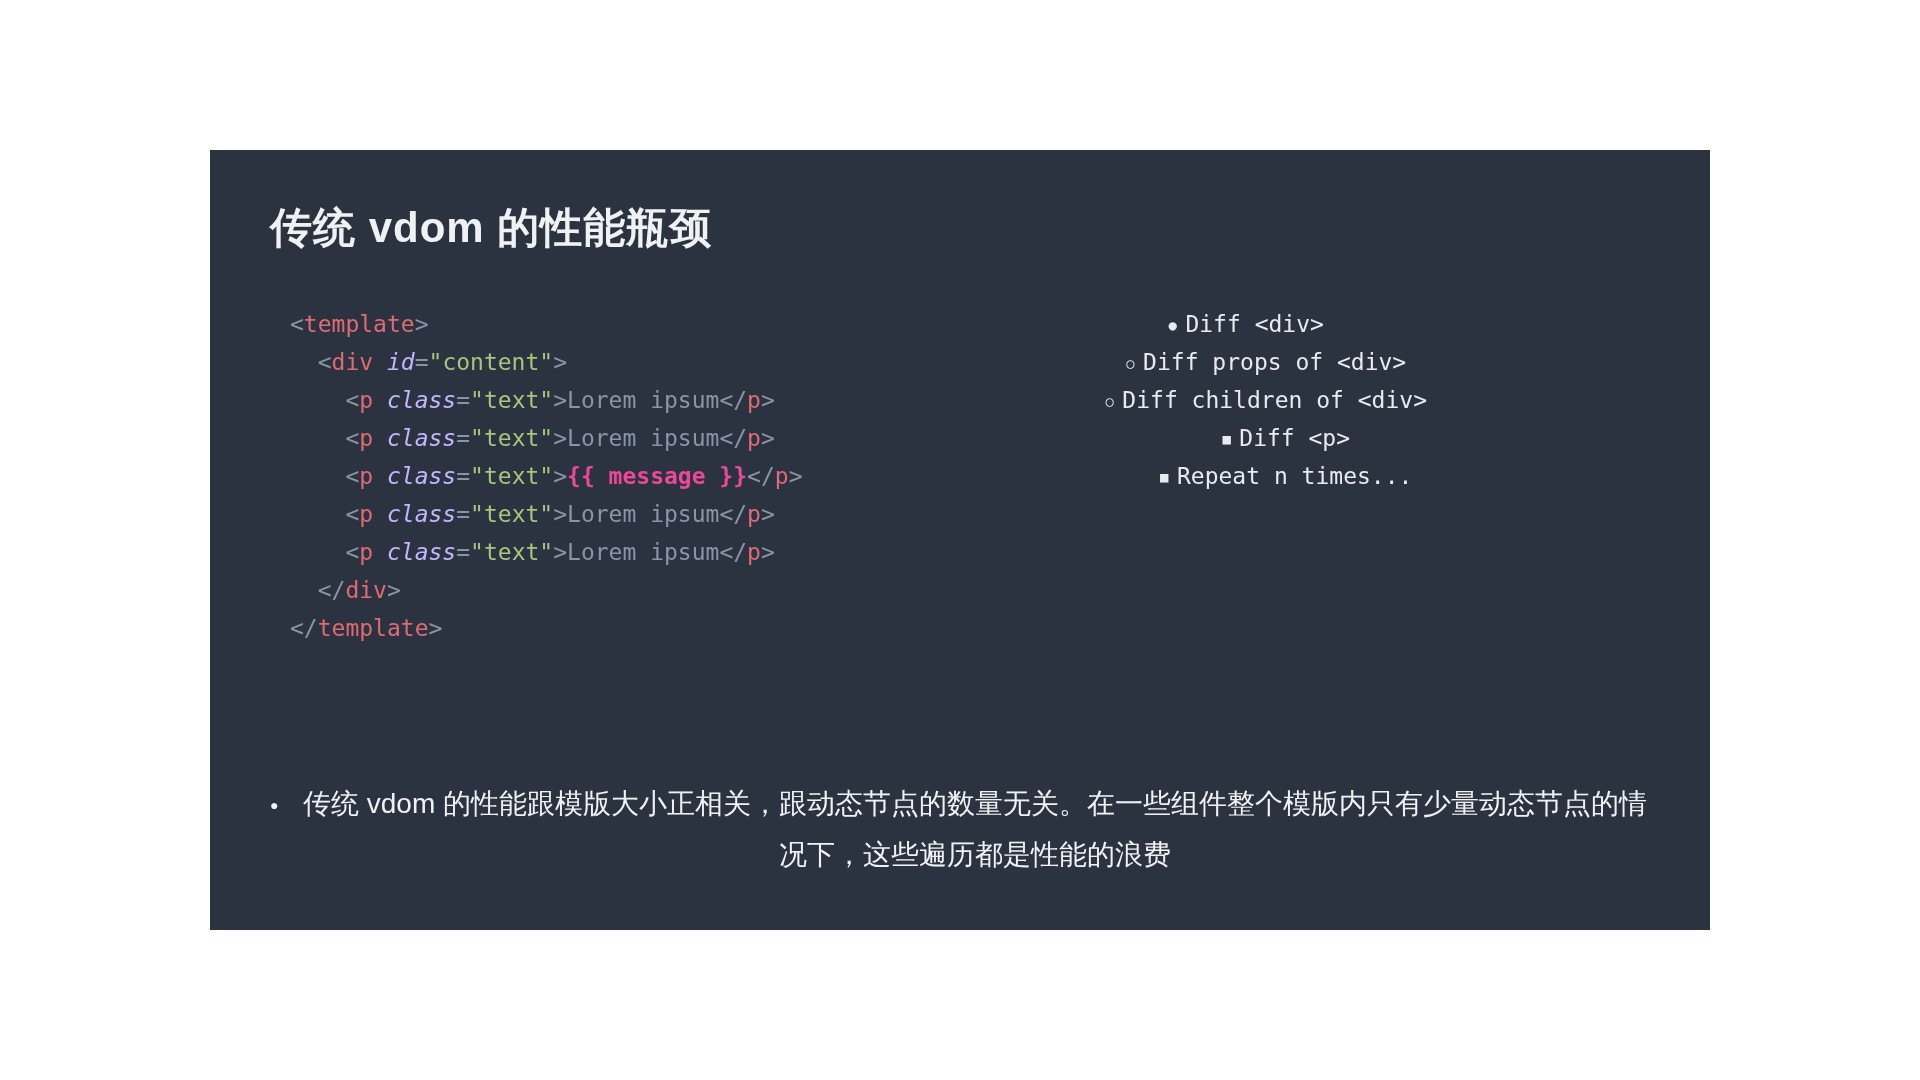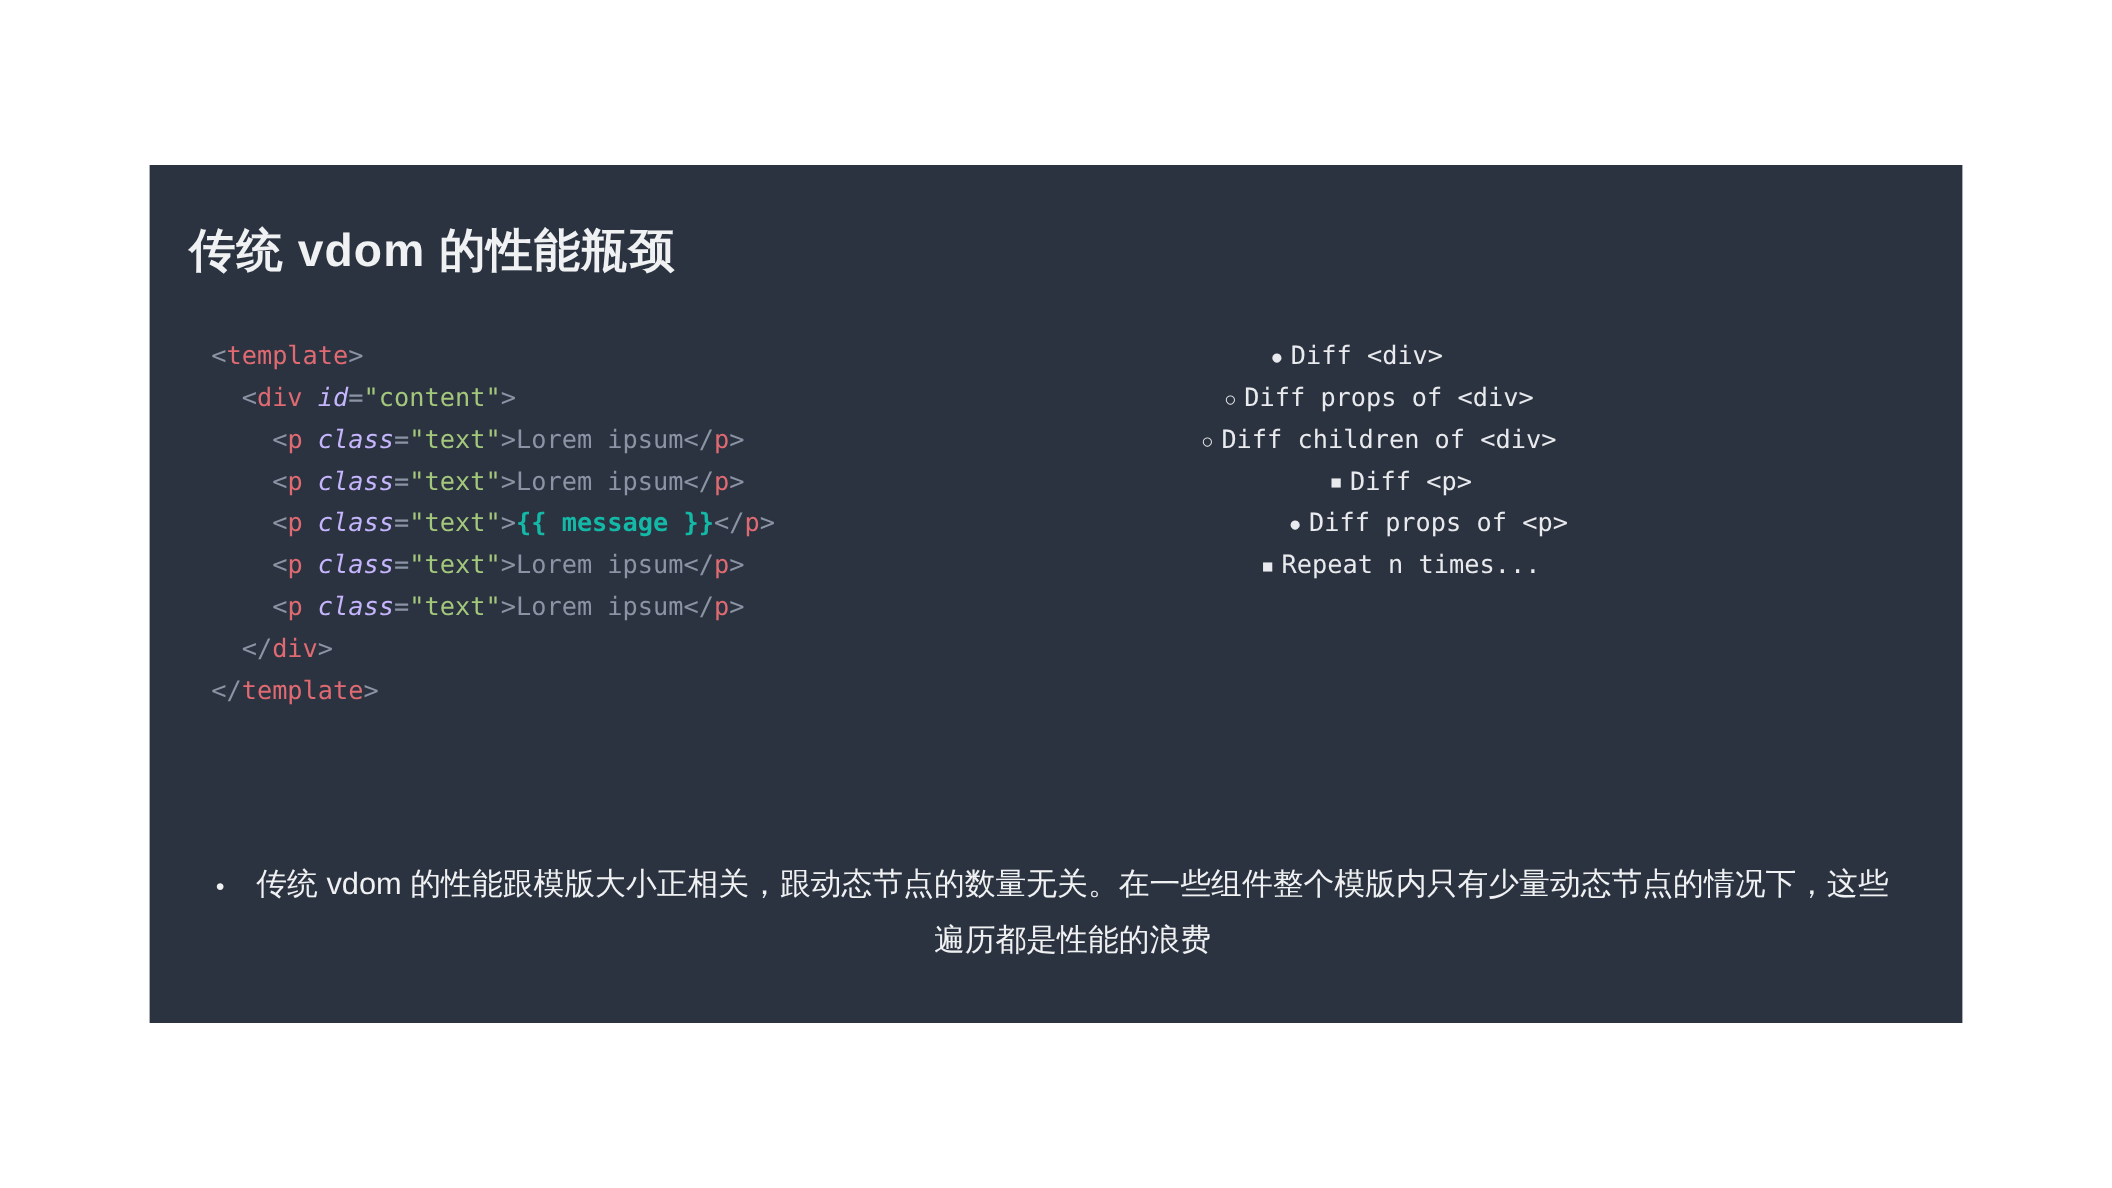--- a/index.html
+++ b/index.html
@@ -6,24 +6,24 @@
   body {
     width: 1920px;
     height: 1080px;
     background: #ffffff;
     font-family: -apple-system, BlinkMacSystemFont, "Segoe UI", "PingFang SC", "Microsoft YaHei", sans-serif;
     display: flex;
     align-items: center;
     justify-content: center;
   }
   .slide {
-    width: 1648px;
+    width: 1500px;
     height: 780px;
     background: #2c3340;
-    padding: 50px 60px 40px 36px;
+    padding: 50px 60px 40px 60px;
     color: #e8eaed;
     position: relative;
   }
   .title {
     font-size: 42px;
     font-weight: 700;
     color: #f0f1f3;
     margin-bottom: 50px;
     letter-spacing: 1px;
   }
@@ -38,21 +38,21 @@
     line-height: 1.65;
     white-space: pre;
     color: #d4d7dc;
     padding-left: 20px;
   }
   .tag { color: #e06a72; }
   .attr { color: #c4b5fd; font-style: italic; }
   .str { color: #a3c77b; }
   .punct { color: #8b94a5; }
   .txt { color: #8b94a5; }
-  .expr { color: #14b8a6; font-weight: 600; }
+  .expr { color: #ec4899; font-weight: 600; }
   .bullet-block {
     flex: 1;
     font-family: "SF Mono", Menlo, Consolas, monospace;
     font-size: 23px;
     line-height: 1.65;
     color: #e8eaed;
     text-align: center;
   }
   .bullet-block ul { list-style: none; }
   .bullet-block li { white-space: nowrap; }
@@ -99,21 +99,20 @@
 <span class="punct">    &lt;</span><span class="tag">p</span><span> </span><span class="attr">class</span><span class="punct">=</span><span class="str">"</span><span class="str">text</span><span class="str">"</span><span class="punct">&gt;</span><span class="txt">Lorem ipsum</span><span class="punct">&lt;/</span><span class="tag">p</span><span class="punct">&gt;</span>
 <span class="punct">  &lt;/</span><span class="tag">div</span><span class="punct">&gt;</span>
 <span class="punct">&lt;/</span><span class="tag">template</span><span class="punct">&gt;</span></div>
 
     <div class="bullet-block">
       <ul>
         <li class="lvl0"><span>Diff &lt;div&gt;</span></li>
         <li class="lvl1"><span>Diff props of &lt;div&gt;</span></li>
         <li class="lvl1"><span>Diff children of &lt;div&gt;</span></li>
         <li class="lvl2"><span>Diff &lt;p&gt;</span></li>
-        <li class="lvl3"><span>Diff props of &lt;p&gt;</span></li>
         <li class="lvl2"><span>Repeat n times...</span></li>
       </ul>
     </div>
 
   </div>
 
   <div class="bottom-note">传统 vdom 的性能跟模版大小正相关，跟动态节点的数量无关。在一些组件整个模版内只有少量动态节点的情况下，这些遍历都是性能的浪费</div>
 </div>
 
 </body></html>

